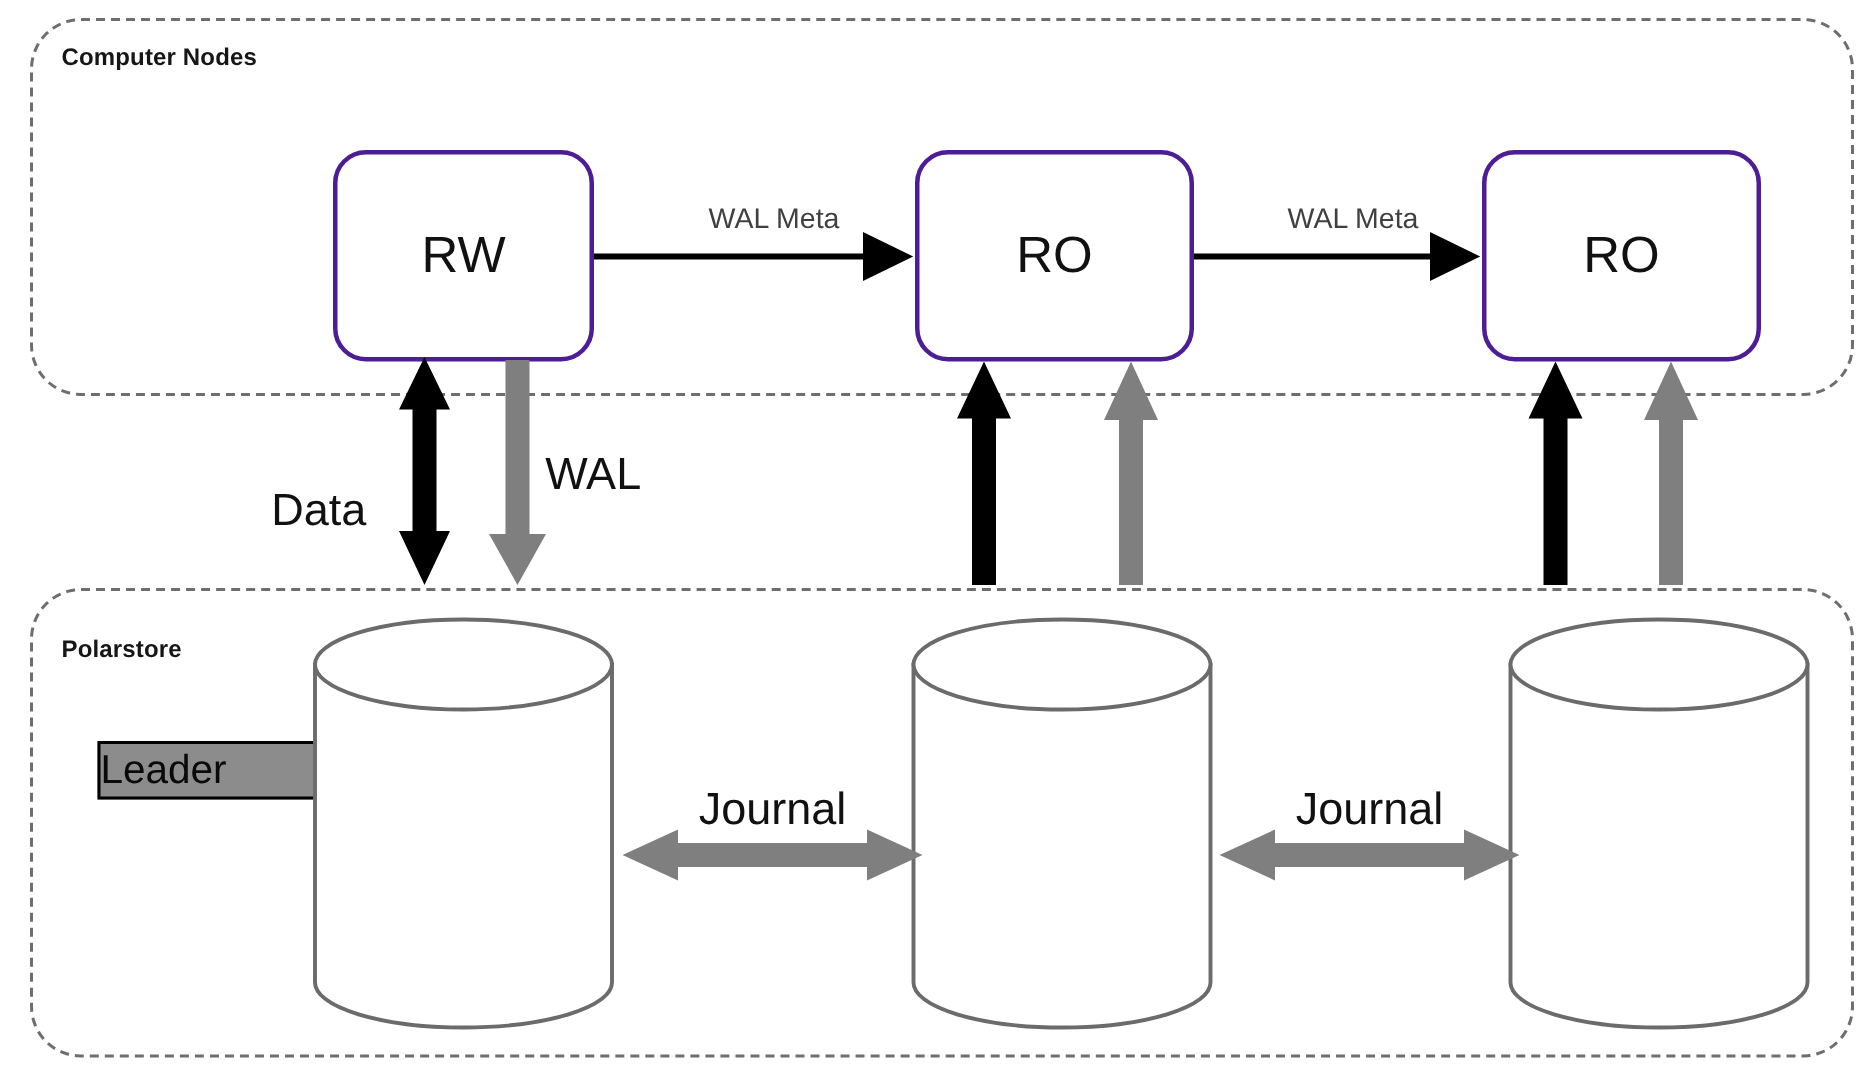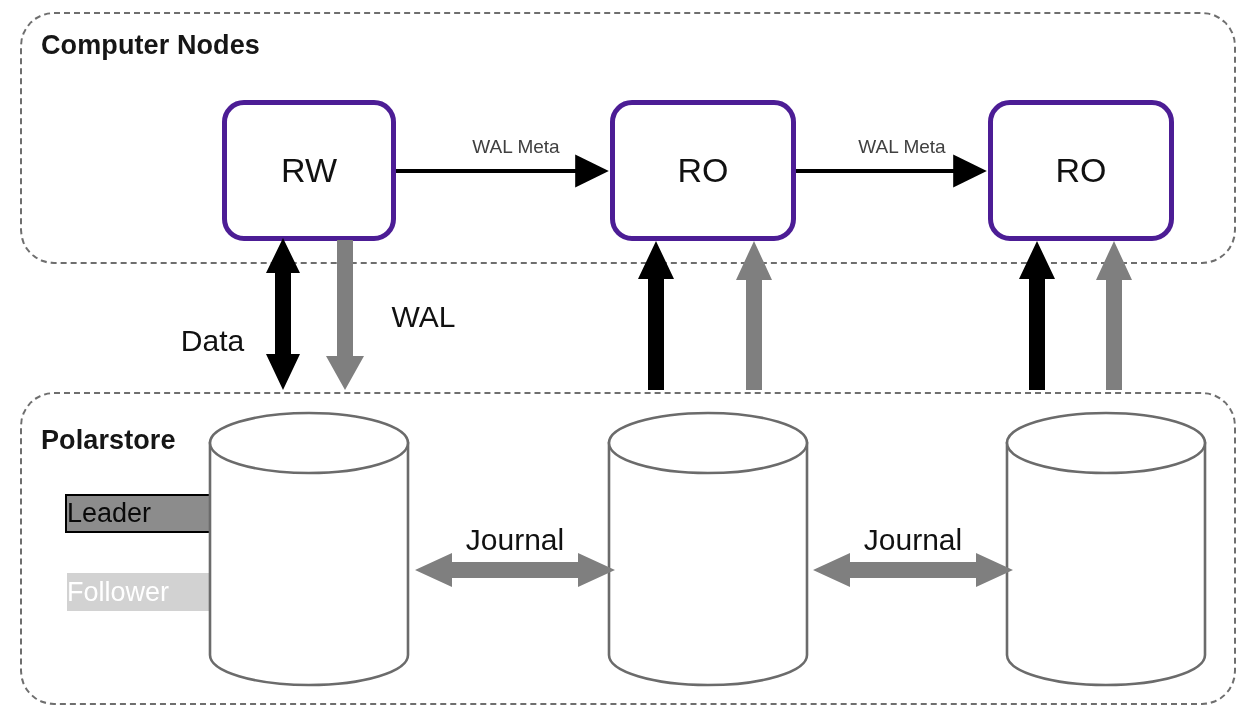--- a/index.html
+++ b/index.html
@@ -22,30 +22,30 @@
   .group-box {
     position: absolute;
     border: 2.5px dashed #6e6e6e;
     border-radius: 34px;
     box-sizing: border-box;
     background: transparent;
   }
   .group-title {
     position: absolute;
     font-weight: bold;
-    font-size: 27px;
+    font-size: 16px;
     color: #161616;
     letter-spacing: 0.1px;
     white-space: nowrap;
   }
 
   
   .node-box {
     position: absolute;
-    border: 5px solid #4c1d95;
+    border: 3px solid #4c1d95;
     border-radius: 22px;
     background: #ffffff;
     box-sizing: border-box;
     display: flex;
     align-items: center;
     justify-content: center;
     font-size: 34px;
     color: #111111;
   }
 
@@ -135,30 +135,27 @@
     <span>RO</span>
   </div>
   <div class="node-box" style="left:988px; top:100px; width:186px; height:141px;">
     <span>RO</span>
   </div>
 
   <div class="edge-label" style="left:430px; top:136px; width:172px;">WAL Meta</div>
   <div class="edge-label" style="left:818px; top:136px; width:168px;">WAL Meta</div>
 
   <div class="big-label" style="left:165px; top:300px; width:95px;margin-top:24px;">Data</div>
-  <div class="big-label" style="left:376px; top:300px; width:95px;">WAL</div>
+  <div class="big-label" style="left:348px; top:300px; width:95px;">WAL</div>
 
   <div class="big-label" style="left:440px; top:523px; width:150px;">Journal</div>
   <div class="big-label" style="left:838px; top:523px; width:150px;">Journal</div>
 
   <div class="legend-item legend-leader" style="left:41px; top:494px; width:157px; height:39px;">
     <span>Leader</span>
-  </div>
-  <div class="legend-item legend-follower" style="left:43px; top:573px; width:153px; height:38px;">
-    <span>Follower</span>
   </div>
 
   <div class="chunk chunk-leader" style="left:228px; top:509px; width:170px; height:37px;">
     <span>CHUNK1</span>
   </div>
   <div class="chunk chunk-follower" style="left:228px; top:562px; width:170px; height:37px;">
     <span>CHUNK2</span>
   </div>
   <div class="chunk chunk-follower" style="left:228px; top:616px; width:170px; height:37px;">
     <span>CHUNK2</span>

